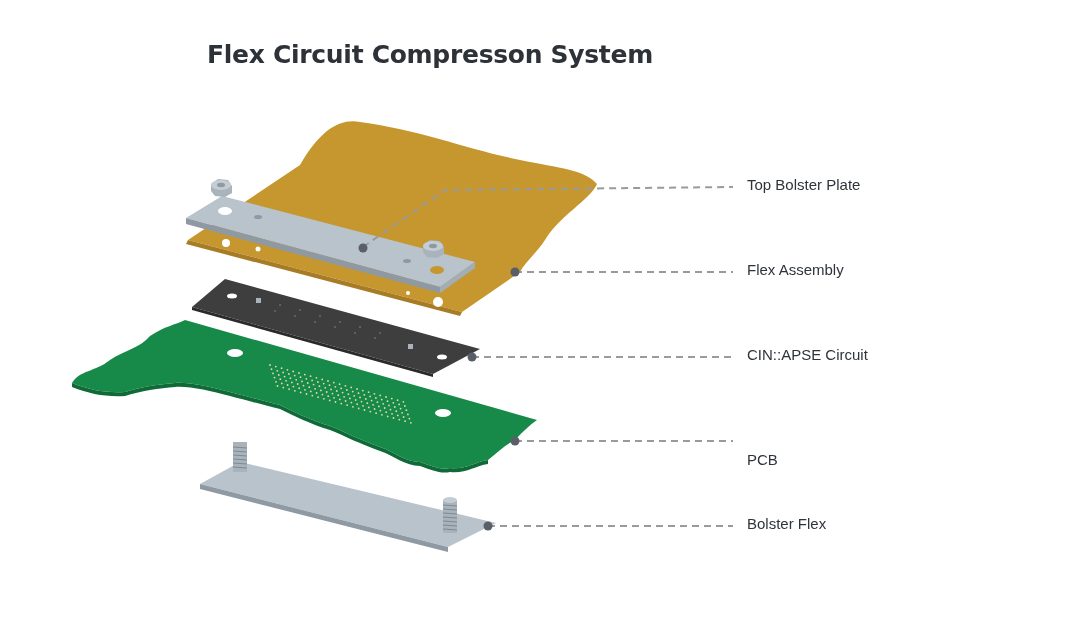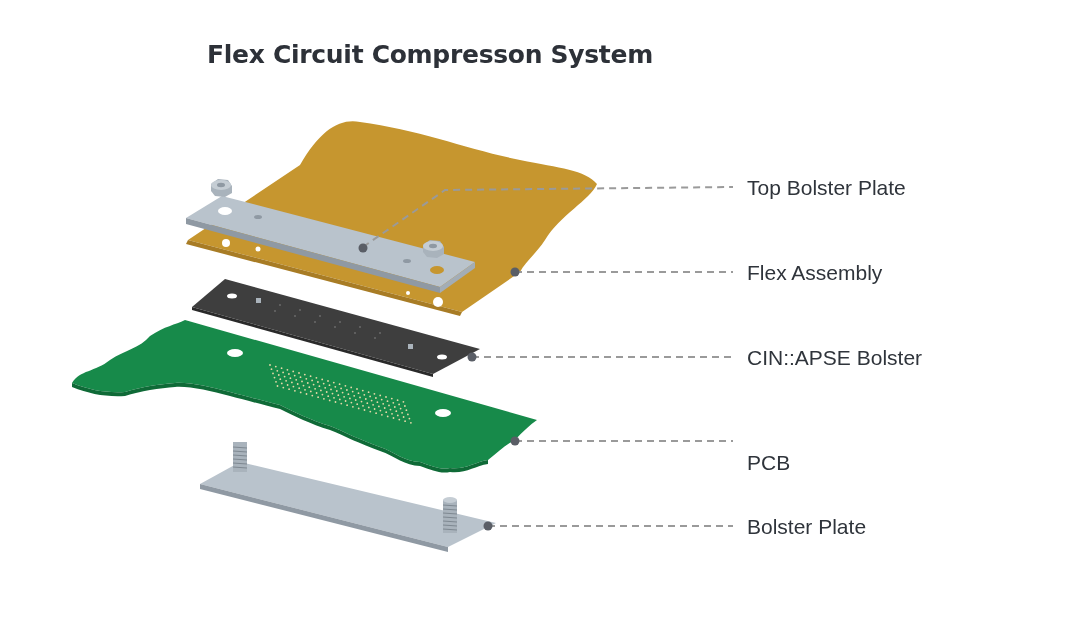--- a/index.html
+++ b/index.html
@@ -3,21 +3,21 @@
   <meta charset="utf-8">
   <style>
     html, body { margin: 0; padding: 0; background: #ffffff; }
     body { width: 1080px; height: 620px; position: relative; overflow: hidden; font-family: "DejaVu Sans", sans-serif; }
     .title {
       position: absolute; left: 0; top: 40px; width: 860px; text-align: center;
       font-family: "DejaVu Sans", sans-serif; font-weight: bold; font-size: 25px; color: #2d3138; letter-spacing: -0.3px;
     }
     svg.art { position: absolute; left: 0; top: 0; }
     .label {
-      position: absolute; left: 747px; font-family: "Liberation Sans", sans-serif; font-size: 21px; color: #2f343b;
+      position: absolute; left: 747px; font-family: "Liberation Sans", sans-serif; font-size: 15px; color: #2f343b;
       font-weight: 500; white-space: nowrap; line-height: 1;
     }
   </style>
 </head>
 <body>
 
 <div class="title">Flex Circuit Compresson System</div>
 
 <svg class="art" width="1080" height="620" viewBox="0 0 1080 620">
 
@@ -267,15 +267,15 @@
     <circle cx="363" cy="248" r="4.5"></circle>
     <circle cx="515" cy="272" r="4.5"></circle>
     <circle cx="472" cy="357" r="4.5"></circle>
     <circle cx="515" cy="441" r="4.5"></circle>
     <circle cx="488" cy="526" r="4.5"></circle>
   </g>
 </svg>
 
 <div class="label" style="top:177px">Top Bolster Plate</div>
 <div class="label" style="top:262px">Flex Assembly</div>
-<div class="label" style="top:347px">CIN::APSE Bolster</div>
+<div class="label" style="top:347px">CIN::APSE Circuit</div>
 <div class="label" style="top:452px">PCB</div>
-<div class="label" style="top:516px">Bolster Plate</div>
+<div class="label" style="top:516px">Bolster Flex</div>
 
 </body></html>

